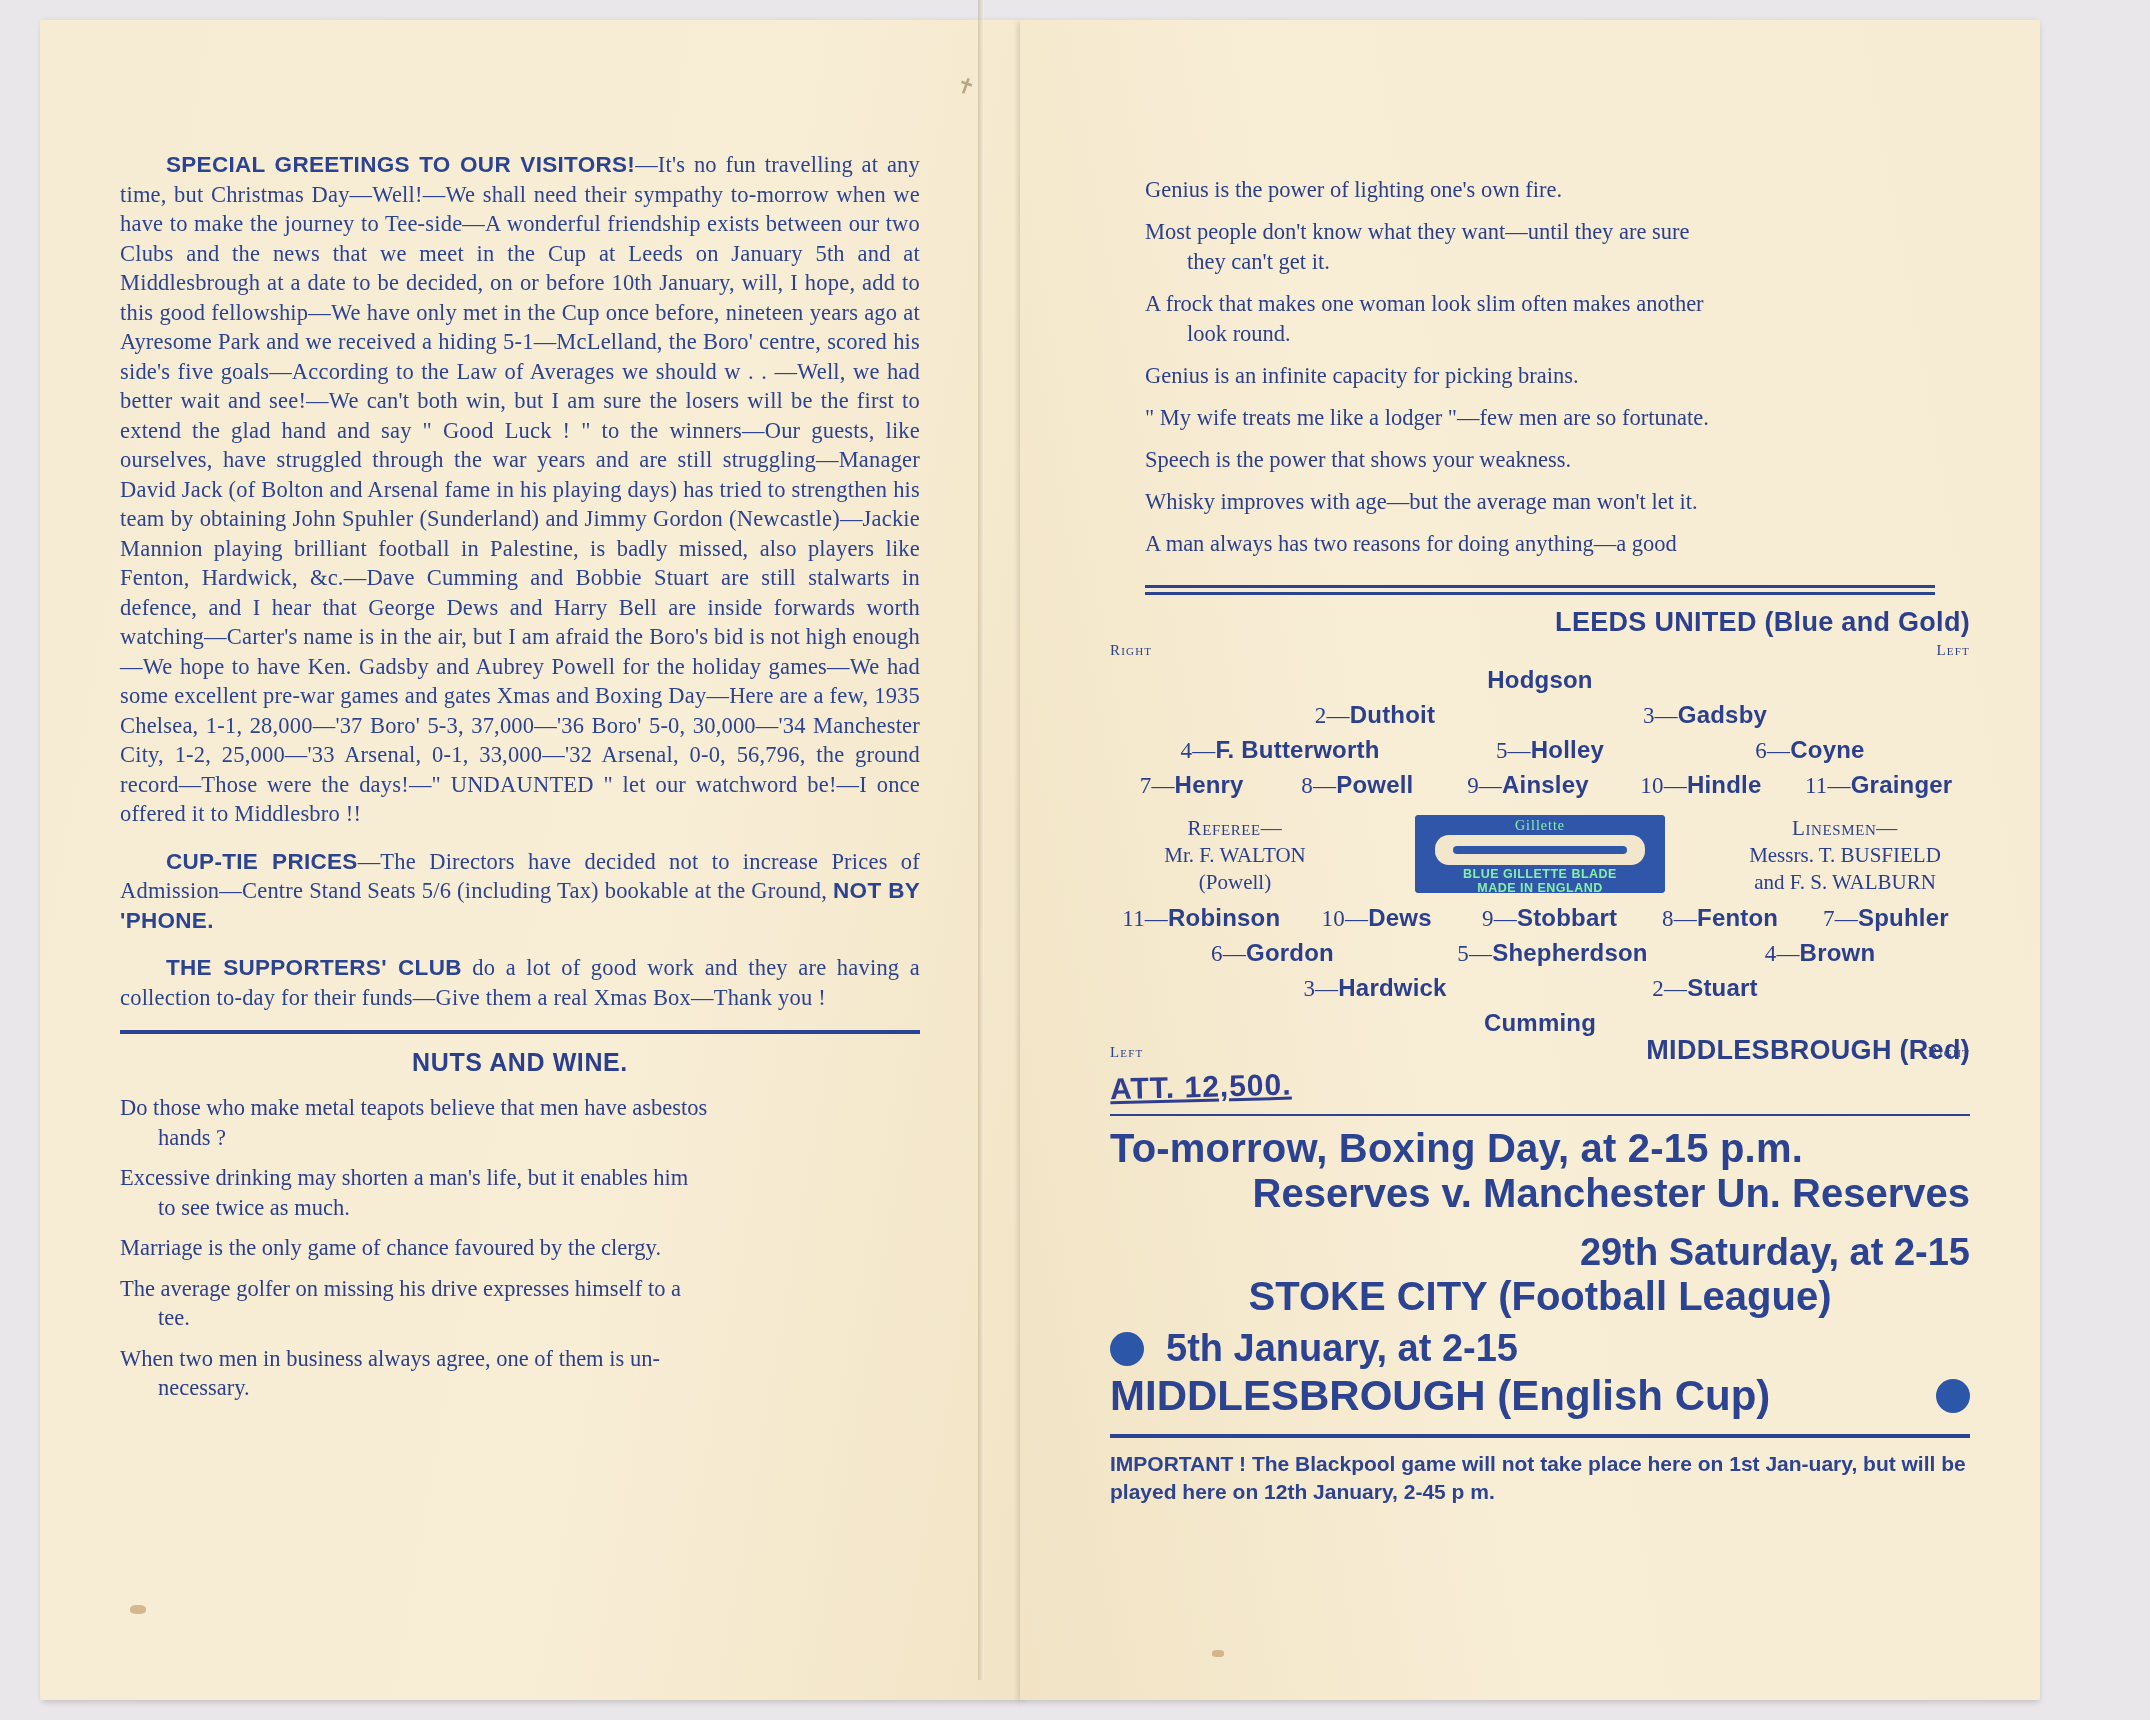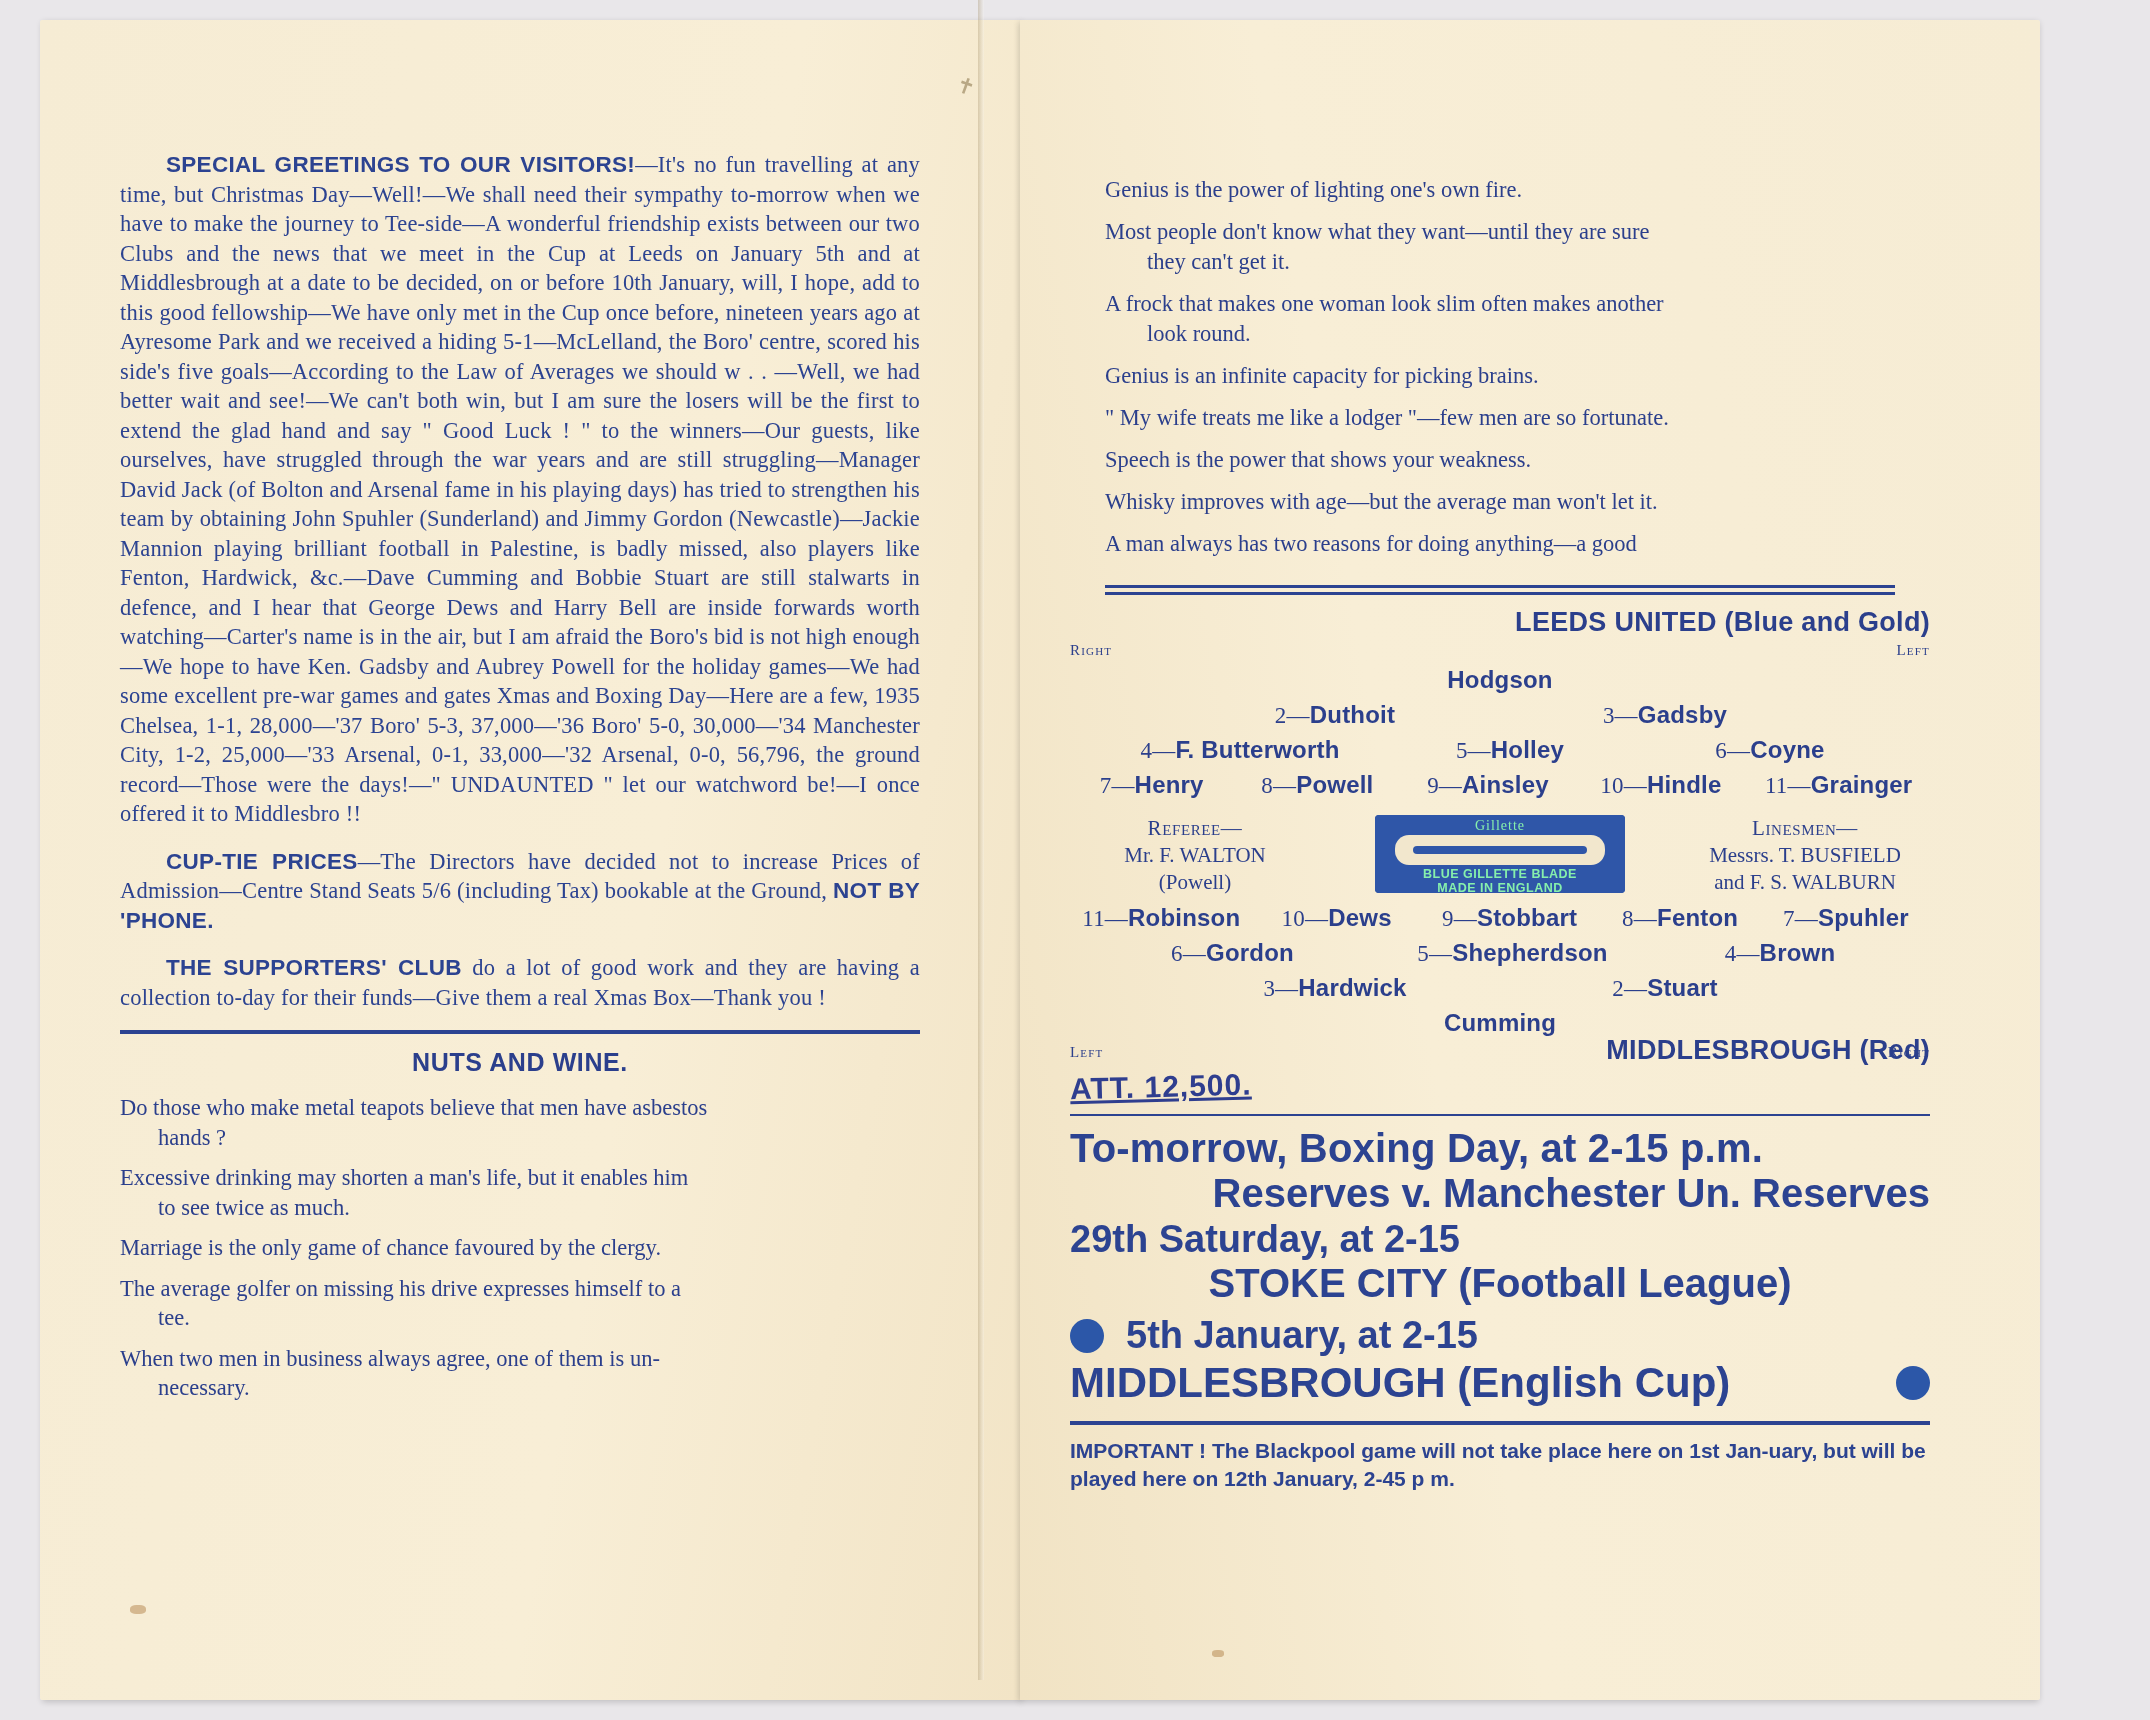--- a/index.html
+++ b/index.html
@@ -101,21 +101,21 @@
     font-size: 22.5px;
     line-height: 29.5px;
     margin-bottom: 11px;
     padding-left: 0;
   }
   .joke .cont { display: block; padding-left: 38px; }
 
   
   .col-right {
     position: absolute;
-    left: 1105px;
+    left: 1145px;
     top: 175px;
     width: 790px;
   }
   .quip {
     font-size: 22.5px;
     line-height: 30px;
     margin-bottom: 12px;
   }
   .quip .cont { display: block; padding-left: 42px; }
 
@@ -447,21 +447,21 @@
       <div style="margin-top:4px;">
         <span class="att">ATT. 12,500.</span>
       </div>
 
       <hr class="rule-thin">
     </div>
 
     <div class="fixtures" style="margin-left:-35px; width:860px;">
       <div class="fx1">To-morrow, Boxing Day, at 2-15 p.m.</div>
       <div class="fx2">Reserves v. Manchester Un. Reserves</div>
-      <div class="fx3" style="margin-top:2px;">29th Saturday, at 2-15</div>
+      <div class="fx3" style="margin-top:15px;text-align:right;">29th Saturday, at 2-15</div>
       <div class="fx4">STOKE CITY (Football League)</div>
       <div style="margin-top:8px; display:flex; align-items:center; gap:22px;">
         <span class="dot"></span>
         <span class="fx5">5th January, at 2-15</span>
       </div>
       <div style="margin-top:2px; display:flex; align-items:center; justify-content:space-between;">
         <span class="fx6">MIDDLESBROUGH (English Cup)</span>
         <span class="dot"></span>
       </div>
       <hr class="rule-line">

